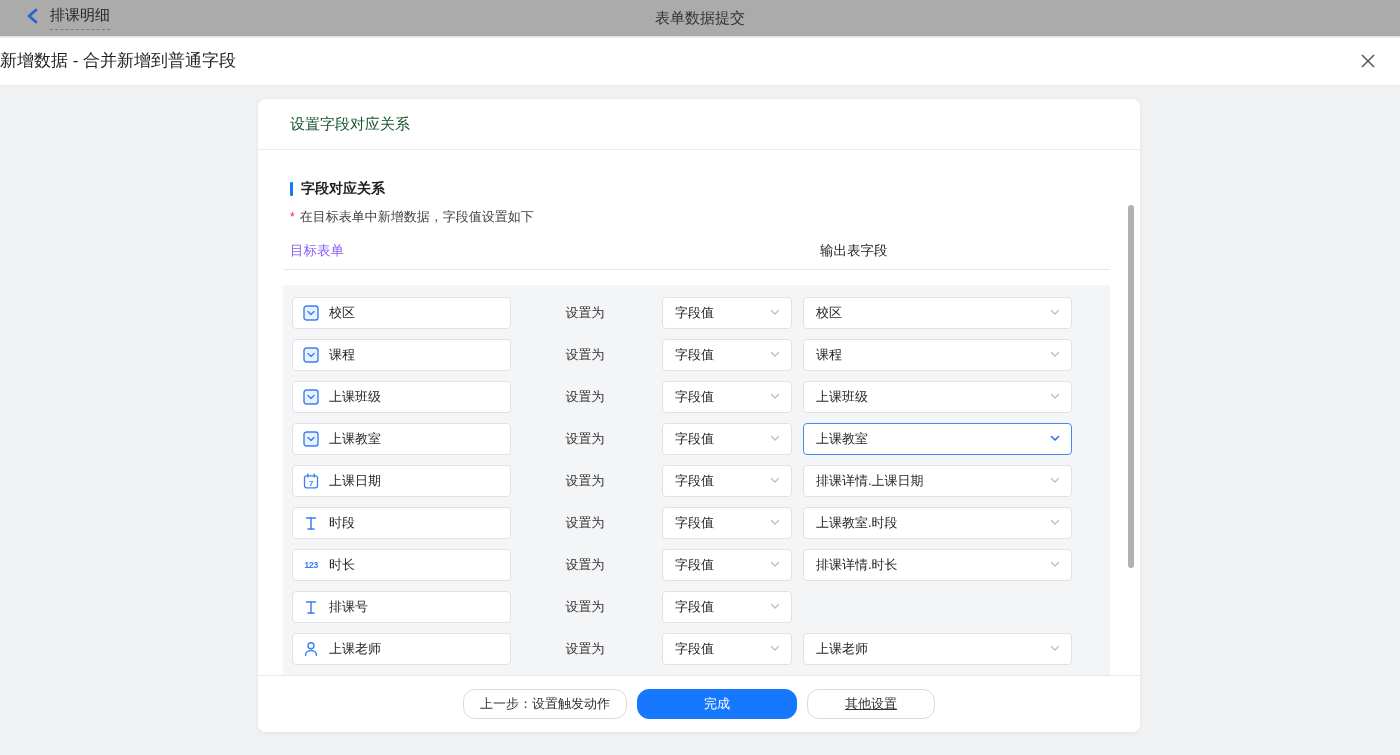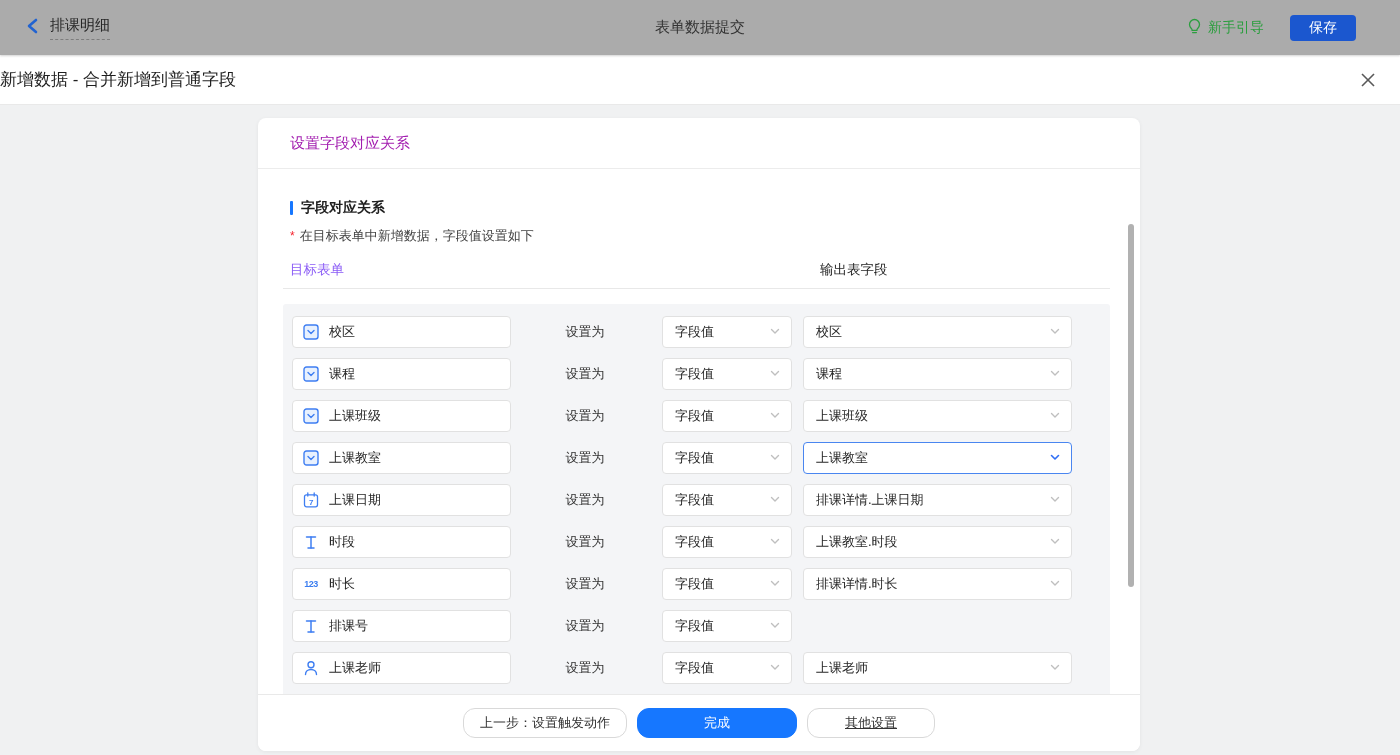--- a/index.html
+++ b/index.html
@@ -1,21 +1,21 @@
 <!DOCTYPE html>
 <html><head>
 <meta charset="utf-8">
 <style>
   * { margin:0; padding:0; box-sizing:border-box; }
   html,body { width:1400px; height:755px; overflow:hidden;
     font-family:"Liberation Sans","DejaVu Sans",sans-serif; }
   body { background:#f0f1f2; }
 
   
-  .topbar { position:relative; height:55px; background:#ababab;
+  .topbar { position:relative; height:36px; background:#ababab;
     display:flex; align-items:center; box-shadow:0 1px 2px rgba(0,0,0,.18); z-index:5; }
   .back-btn { display:flex; align-items:center; justify-content:center;
     width:36px; height:44px; cursor:pointer; margin-left:14px; }
   .back-name { font-size:15px; color:#262626; padding-bottom:4px;
     border-bottom:1px dashed #7d7d7d; cursor:text; }
   .topbar-title { position:absolute; left:0; right:0; text-align:center;
     font-size:15px; color:#333; font-weight:500; pointer-events:none; }
   .topbar-right { margin-left:auto; display:flex; align-items:center; gap:26px;
     margin-right:44px; z-index:2; }
   .guide { display:flex; align-items:center; gap:6px; color:#2b9e3e;
@@ -27,21 +27,21 @@
   .titlebar { position:relative; height:50px; background:#fff;
     border-bottom:1px solid #e9e9e9; display:flex; align-items:center; justify-content:flex-start; }
   .modal-title { font-size:17px; font-weight:500; color:#1f1f1f; }
   .close-btn { position:absolute; right:24px; top:17px; width:16px; height:16px; cursor:pointer; }
 
   
   .modal-body { position:relative; height:661px; background:#f0f1f2; }
   .panel { position:absolute; left:258px; top:13px; width:882px; height:633px;
     background:#fff; border-radius:8px; box-shadow:0 1px 4px rgba(0,0,0,.06); overflow:hidden; }
   .panel-header { height:51px; display:flex; align-items:center; padding-left:32px;
-    font-size:15px; color:#a21caf; border-bottom:1px solid #ececec; }
+    font-size:15px; color:#14532d; border-bottom:1px solid #ececec; }
   .panel-content { position:relative; height:525px; overflow:hidden; }
 
   .section-title { display:flex; align-items:center; gap:8px; margin:30px 0 0 32px; }
   .section-bar { width:3px; height:14px; background:#1677ff; border-radius:1px; }
   .section-label { font-size:14px; font-weight:bold; color:#1f1f1f; }
   .note { margin:10px 0 0 32px; font-size:13px; color:#434343; }
   .note .asterisk { color:#f5222d; margin-right:5px; font-size:12px; }
   .col-headers { position:relative; margin:16px 0 0 32px; height:18px; }
   .col-left { position:absolute; left:0; font-size:13.5px; font-weight:500; color:#8b5cf6; }
   .col-right { position:absolute; left:530px; font-size:13.5px; font-weight:500; color:#1f1f1f; }
@@ -81,32 +81,20 @@
 <div class="topbar">
   <div class="back-btn">
     <span>
       <svg width="13" height="16" viewBox="0 0 13 16">
           <polyline points="10,2 3,8 10,14" fill="none" stroke="#2163d1" stroke-width="2.6" stroke-linecap="round" stroke-linejoin="round"></polyline>
         </svg>
     </span>
   </div>
   <span class="back-name">排课明细</span>
   <div class="topbar-title">表单数据提交</div>
-  <div class="topbar-right">
-    <div class="guide">
-      <span>
-        <svg width="15" height="17" viewBox="0 0 15 17">
-            <path d="M7.5 1.5 a5 5 0 0 1 5 5 c0 2-1.2 3.2-2 4.2 -0.5 0.6-0.6 1-0.6 1.6 h-4.8 c0-0.6-0.1-1-0.6-1.6 -0.8-1-2-2.2-2-4.2 a5 5 0 0 1 5-5 Z" fill="none" stroke="#2b9e3e" stroke-width="1.3"></path>
-            <line x1="5.6" y1="14.6" x2="9.4" y2="14.6" stroke="#2b9e3e" stroke-width="1.3" stroke-linecap="round"></line>
-          </svg>
-      </span>
-      <span>新手引导</span>
-    </div>
-    <button class="save-btn">保存</button>
-  </div>
 </div>
 
 <div class="titlebar">
   <span class="modal-title">新增数据 - 合并新增到普通字段</span>
   <span class="close-btn">
     <svg width="16" height="16" viewBox="0 0 16 16">
         <line x1="2" y1="2" x2="14" y2="14" stroke="#595959" stroke-width="1.6"></line>
         <line x1="14" y1="2" x2="2" y2="14" stroke="#595959" stroke-width="1.6"></line>
       </svg>
   </span>

